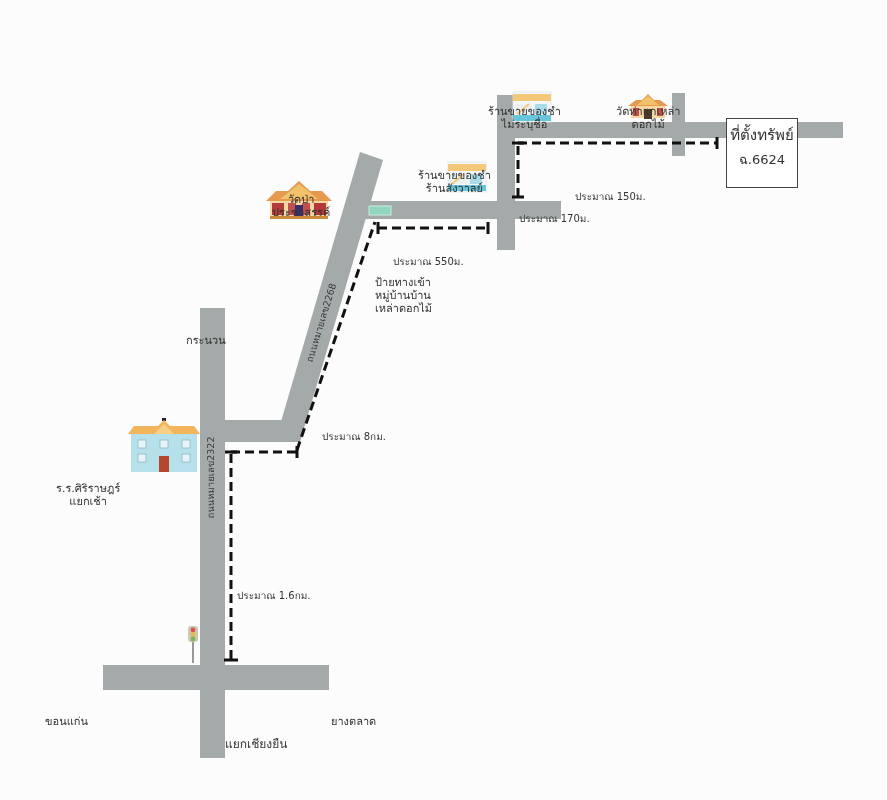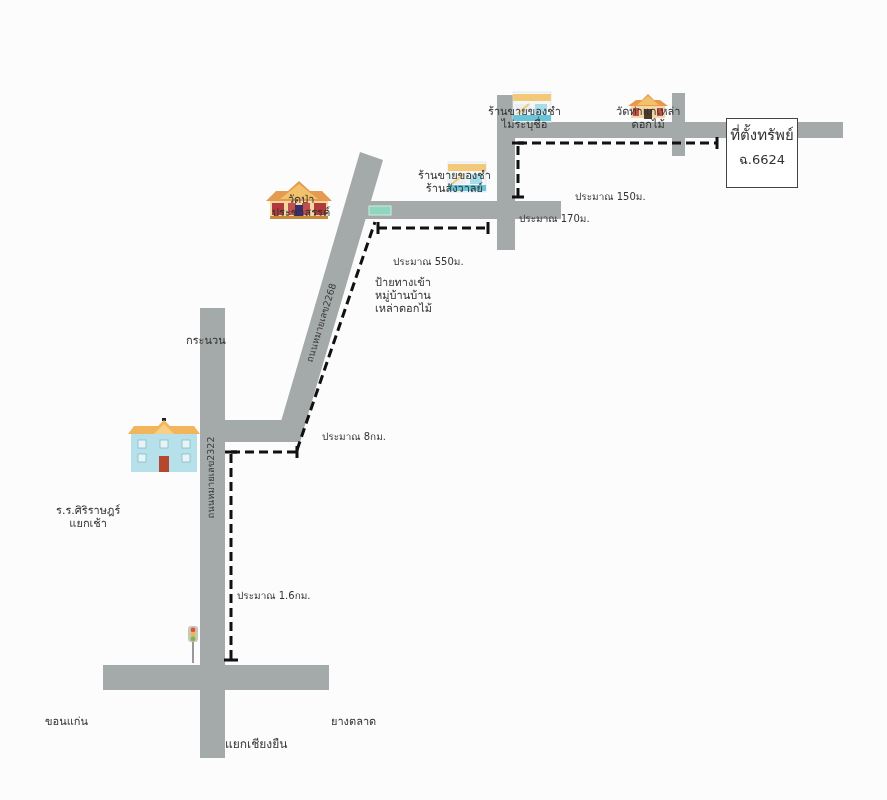--- a/index.html
+++ b/index.html
@@ -158,21 +158,21 @@
 
   <div class="road-label" style="left:170px; top:470px; transform: rotate(-90deg);">ถนนหมายเลข2322</div>
   <div class="road-label" style="left:280px; top:315px; transform: rotate(-73deg);">ถนนหมายเลข2268</div>
 
   <div class="label" style="left:186px; top:290px;">กระนวน</div>
   <div class="label" style="left:176px; top:763px;">มหาสารคาม</div>
   <div class="label" style="left:45px; top:671px;">ขอนแก่น</div>
   <div class="label" style="left:331px; top:671px;">ยางตลาด</div>
   <div class="label" style="left:225px; top:694px; font-size:12px;">แยกเชียงยืน</div>
 
-  <div class="label" style="left:56px; top:460px;">
+  <div class="label" style="left:56px; top:438px;">
     <div>ร.ร.ศิริราษฎร์</div>
     <div>แยกเช้า</div>
   </div>
 
   <div class="label" style="left:272px; top:149px;">
     <div>วัดป่า</div>
     <div>ประชาสรรค์</div>
   </div>
 
   <div class="label" style="left:616px; top:61px;">

